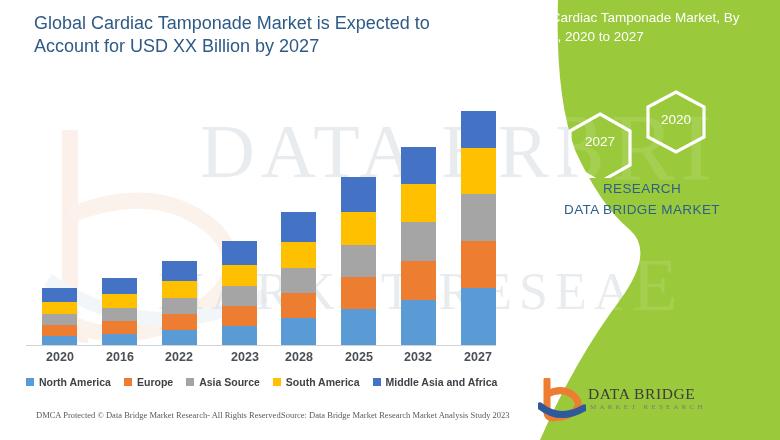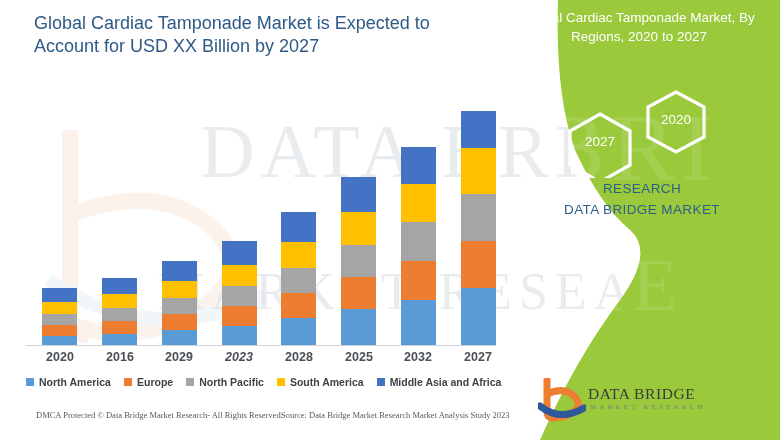--- a/index.html
+++ b/index.html
@@ -29,21 +29,21 @@
   }
 
   
   #green-panel{
     position:absolute;right:0;top:0;width:300px;height:440px;
     overflow:hidden;
   }
   #green-shape{position:absolute;left:0;top:0;width:300px;height:440px;}
   #green-title{
     position:absolute;left:28px;top:8px;width:262px;
-    color:#ffffff;font-size:13.5px;line-height:19px;text-align:center;
+    color:#ffffff;font-size:13.5px;line-height:19px;text-align:left;
     font-weight:400;
   }
   #dbmr-label{
     position:absolute;left:36px;top:178px;width:252px;
     text-align:center;color:#2e5f8a;font-size:13.5px;line-height:21px;
     letter-spacing:.4px;
   }
   #hex-wrap{position:absolute;left:58px;top:88px;width:190px;height:90px;}
 
   
@@ -169,39 +169,39 @@
         <div class="seg" title="South America 2027" style="height: 46px; background: rgb(255, 192, 0);"></div>
         <div class="seg" title="Asia Pacific 2027" style="height: 47px; background: rgb(165, 165, 165);"></div>
         <div class="seg" title="Europe 2027" style="height: 47px; background: rgb(237, 125, 49);"></div>
         <div class="seg" title="North America 2027" style="height: 57px; background: rgb(91, 155, 213);"></div>
       </div>
     </div>
   <div id="axis-line"></div>
   <div id="x-labels">
       <div class="x-label" style="left: 4px;">2020</div>
       <div class="x-label" style="left: 64px;">2016</div>
-      <div class="x-label" style="left: 123px;">2029</div>
-      <div class="x-label" style="left: 183px; font-style: italic;">2023</div>
+      <div class="x-label" style="left: 123px;">2022</div>
+      <div class="x-label" style="left: 189px;">2023</div>
       <div class="x-label" style="left: 243px;">2028</div>
       <div class="x-label" style="left: 303px;">2025</div>
       <div class="x-label" style="left: 362px;">2032</div>
       <div class="x-label" style="left: 422px;">2027</div>
     </div>
   <div id="legend">
       <div class="legend-item">
         <span class="legend-swatch" style="background: rgb(91, 155, 213);"></span>
         <span class="legend-label">North America</span>
       </div>
       <div class="legend-item">
         <span class="legend-swatch" style="background: rgb(237, 125, 49);"></span>
         <span class="legend-label">Europe</span>
       </div>
       <div class="legend-item">
         <span class="legend-swatch" style="background: rgb(165, 165, 165);"></span>
-        <span class="legend-label">North Pacific</span>
+        <span class="legend-label">Asia Source</span>
       </div>
       <div class="legend-item">
         <span class="legend-swatch" style="background: rgb(255, 192, 0);"></span>
         <span class="legend-label">South America</span>
       </div>
       <div class="legend-item">
         <span class="legend-swatch" style="background: rgb(68, 114, 196);"></span>
         <span class="legend-label">Middle Asia and Africa</span>
       </div>
     </div>

